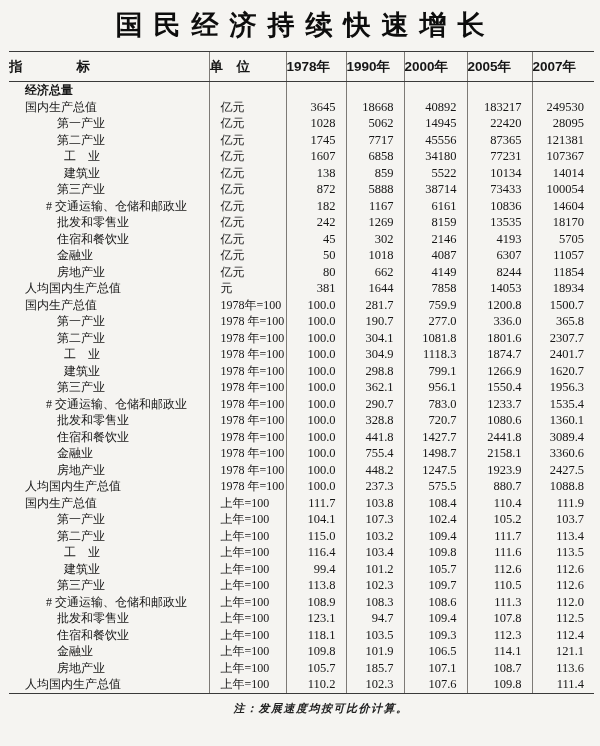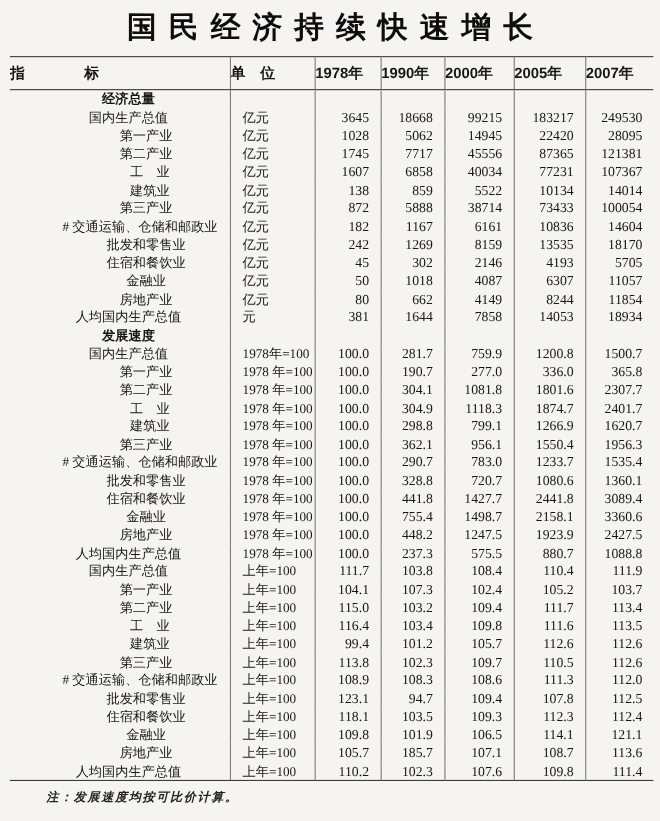--- a/index.html
+++ b/index.html
@@ -55,21 +55,21 @@
   tbody td {
     height: 16.5px;
     line-height: 16.5px;
     font-size: 12.5px;
     white-space: nowrap;
     overflow: hidden;
     vertical-align: middle;
   }
   tbody tr:last-child td { border-bottom: 1.5px solid #3a3a3a; }
 
-  td.label { text-align: center; font-size: 12px; }
+  td.label { text-align: left; font-size: 12px; }
   td.label.section {
     font-weight: bold;
     font-family: "Liberation Sans", "DejaVu Sans", sans-serif;
     font-size: 12px;
   }
   td.unit { text-align: left; font-size: 12px; padding-left: 11px; }
   td.num  { text-align: right; padding-right: 10px; }
 
   .ind0 { padding-left: 16px; }
   .ind1 { padding-left: 48px; }
@@ -77,20 +77,21 @@
   .ind3 { padding-left: 48px; }
   .indh { padding-left: 37px; }
 
   .footnote {
     margin: 7px 0 0 42px;
     font-size: 11px;
     font-style: italic;
     font-weight: bold;
     letter-spacing: 1.5px;
     color: #222;
+    text-align: center;
   }
 </style>
 </head>
 <body>
 
 <div class="page">
 
   <h1 class="doc-title">国民经济持续快速增长</h1>
 
   <table class="stat-table">
@@ -122,21 +123,21 @@
           <td class="num"></td>
           <td class="num"></td>
           <td class="num"></td>
           <td class="num"></td>
         </tr>
         <tr>
           <td class="label ind0">国内生产总值</td>
           <td class="unit">亿元</td>
           <td class="num">3645</td>
           <td class="num">18668</td>
-          <td class="num">99215</td>
+          <td class="num">40892</td>
           <td class="num">183217</td>
           <td class="num">249530</td>
         </tr>
         <tr>
           <td class="label ind1">第一产业</td>
           <td class="unit">亿元</td>
           <td class="num">1028</td>
           <td class="num">5062</td>
           <td class="num">14945</td>
           <td class="num">22420</td>
@@ -149,21 +150,21 @@
           <td class="num">7717</td>
           <td class="num">45556</td>
           <td class="num">87365</td>
           <td class="num">121381</td>
         </tr>
         <tr>
           <td class="label ind2">工　业</td>
           <td class="unit">亿元</td>
           <td class="num">1607</td>
           <td class="num">6858</td>
-          <td class="num">40034</td>
+          <td class="num">34180</td>
           <td class="num">77231</td>
           <td class="num">107367</td>
         </tr>
         <tr>
           <td class="label ind2">建筑业</td>
           <td class="unit">亿元</td>
           <td class="num">138</td>
           <td class="num">859</td>
           <td class="num">5522</td>
           <td class="num">10134</td>
@@ -226,29 +227,20 @@
         <tr>
           <td class="label ind0">人均国内生产总值</td>
           <td class="unit">元</td>
           <td class="num">381</td>
           <td class="num">1644</td>
           <td class="num">7858</td>
           <td class="num">14053</td>
           <td class="num">18934</td>
         </tr>
         <tr>
-          <td class="label ind0 section">发展速度</td>
-          <td class="unit"></td>
-          <td class="num"></td>
-          <td class="num"></td>
-          <td class="num"></td>
-          <td class="num"></td>
-          <td class="num"></td>
-        </tr>
-        <tr>
           <td class="label ind0">国内生产总值</td>
           <td class="unit">1978年=100</td>
           <td class="num">100.0</td>
           <td class="num">281.7</td>
           <td class="num">759.9</td>
           <td class="num">1200.8</td>
           <td class="num">1500.7</td>
         </tr>
         <tr>
           <td class="label ind1">第一产业</td>

